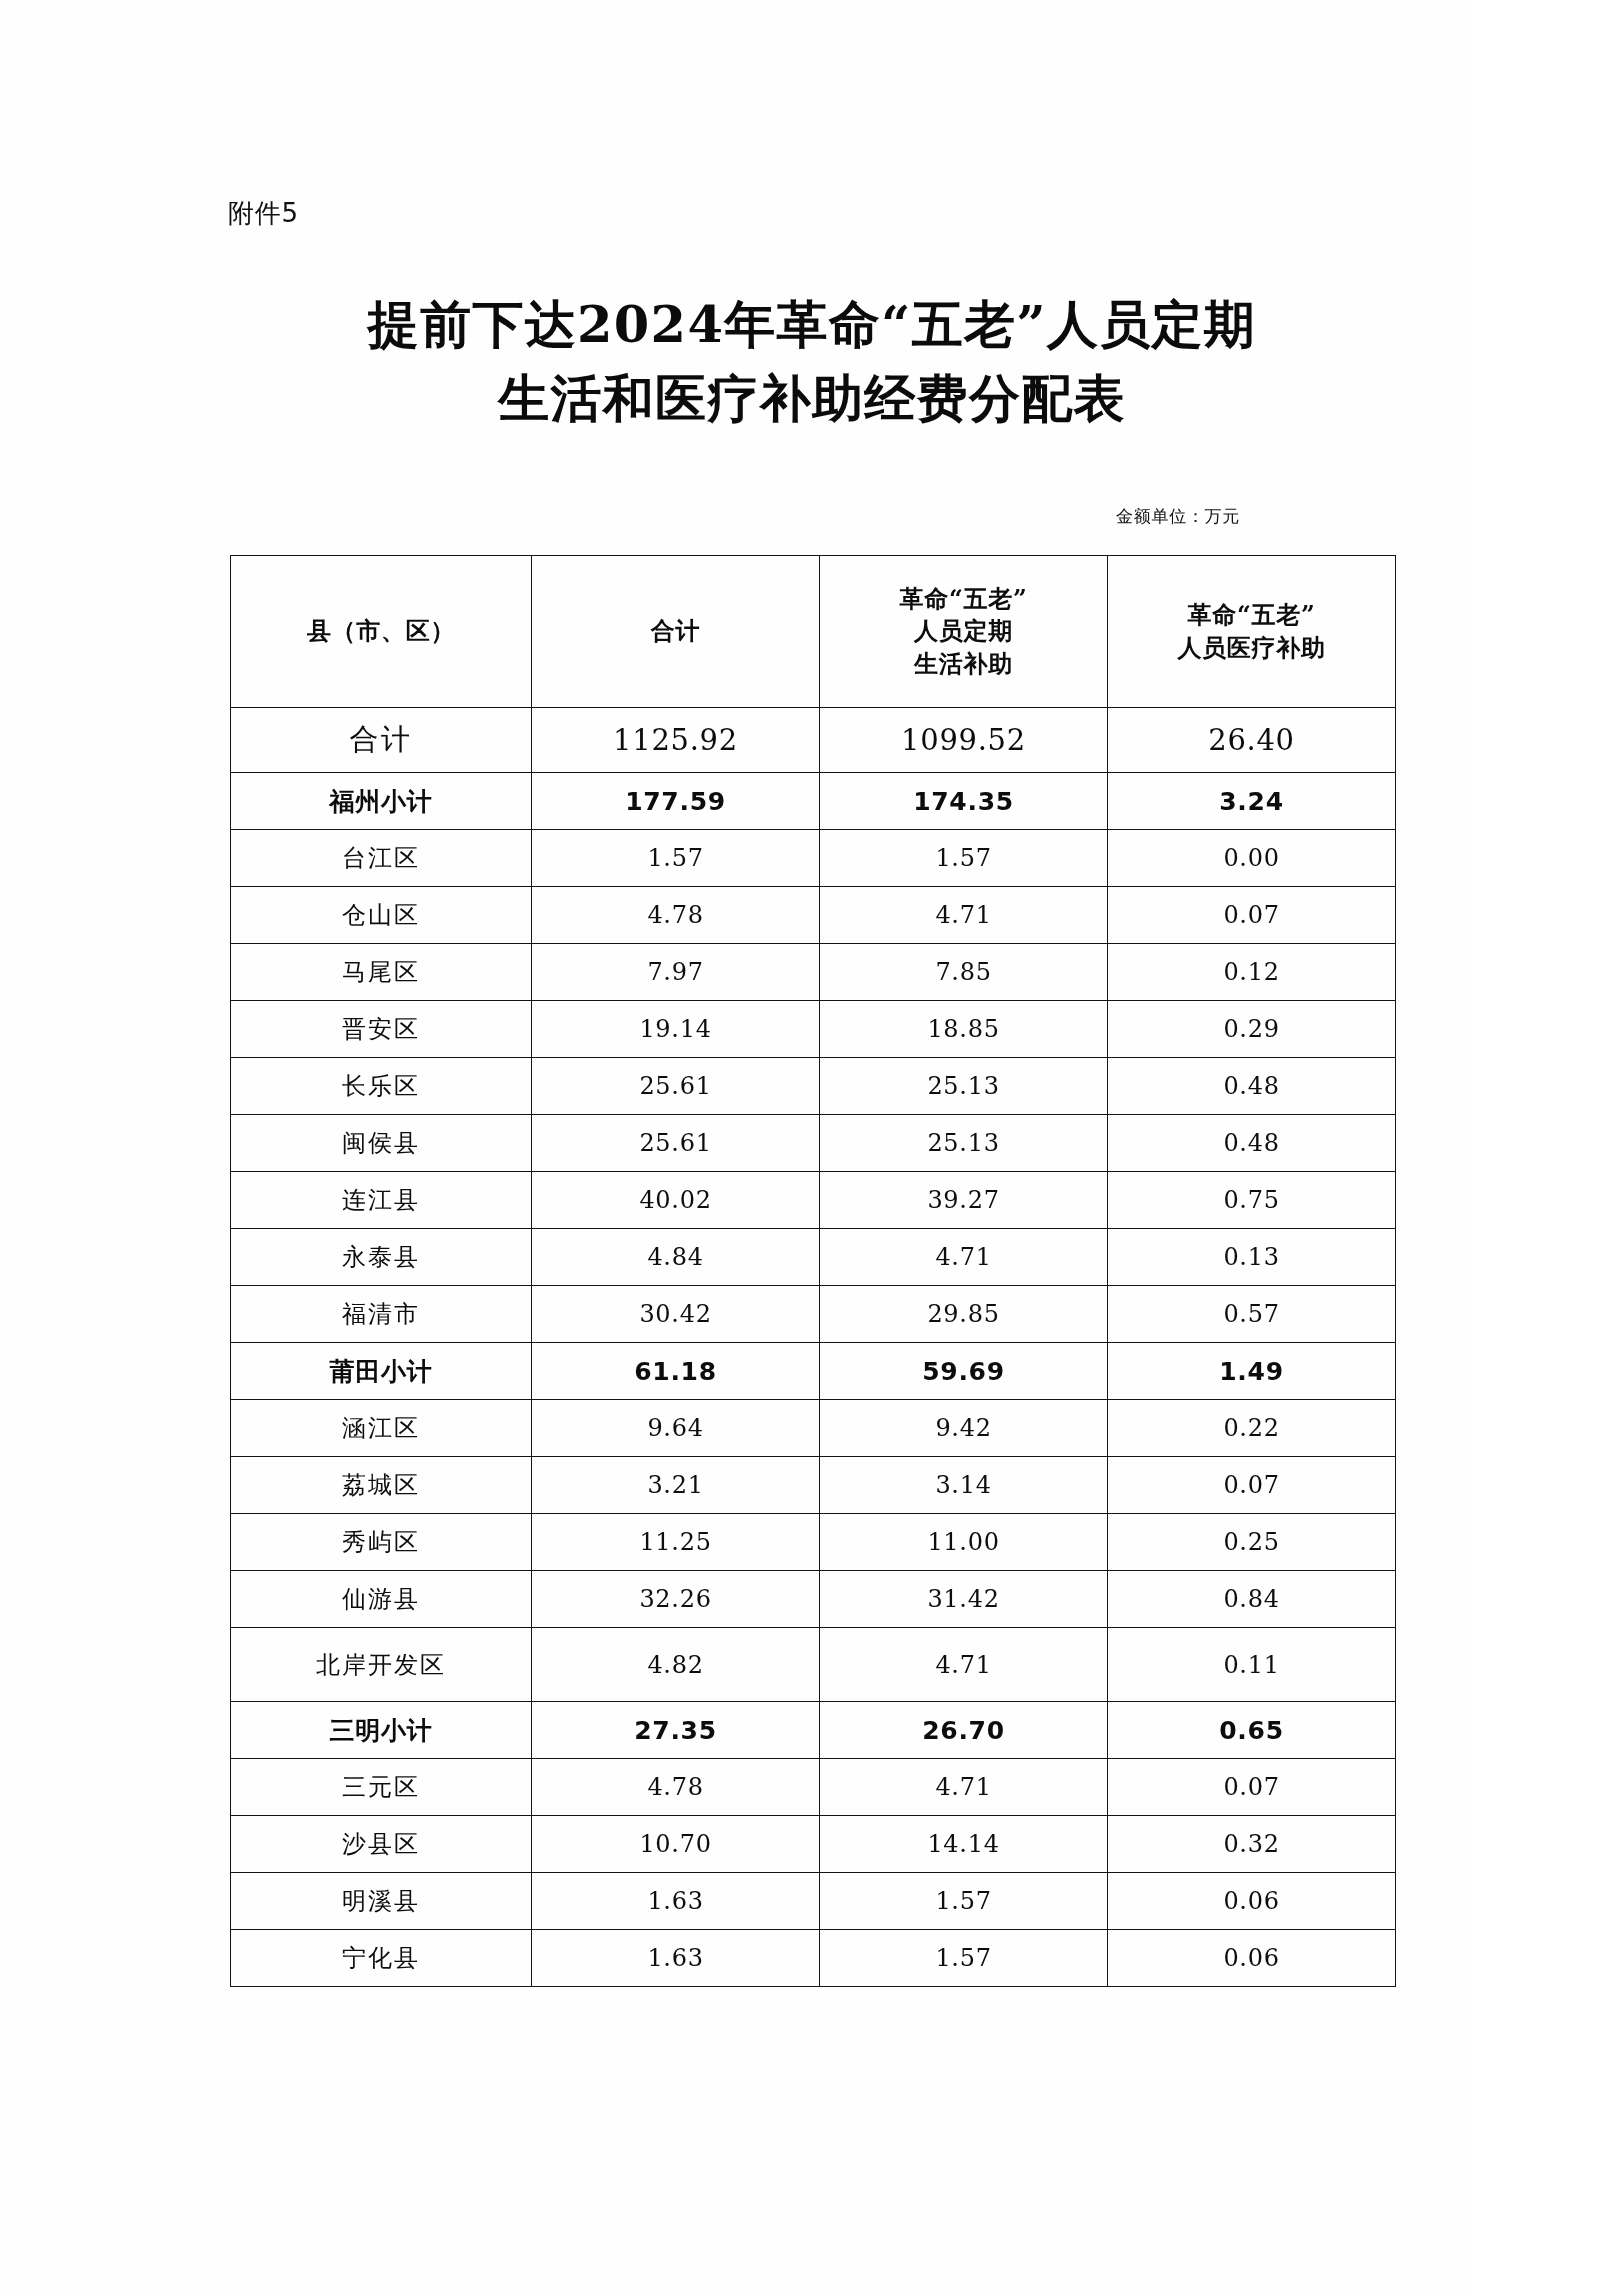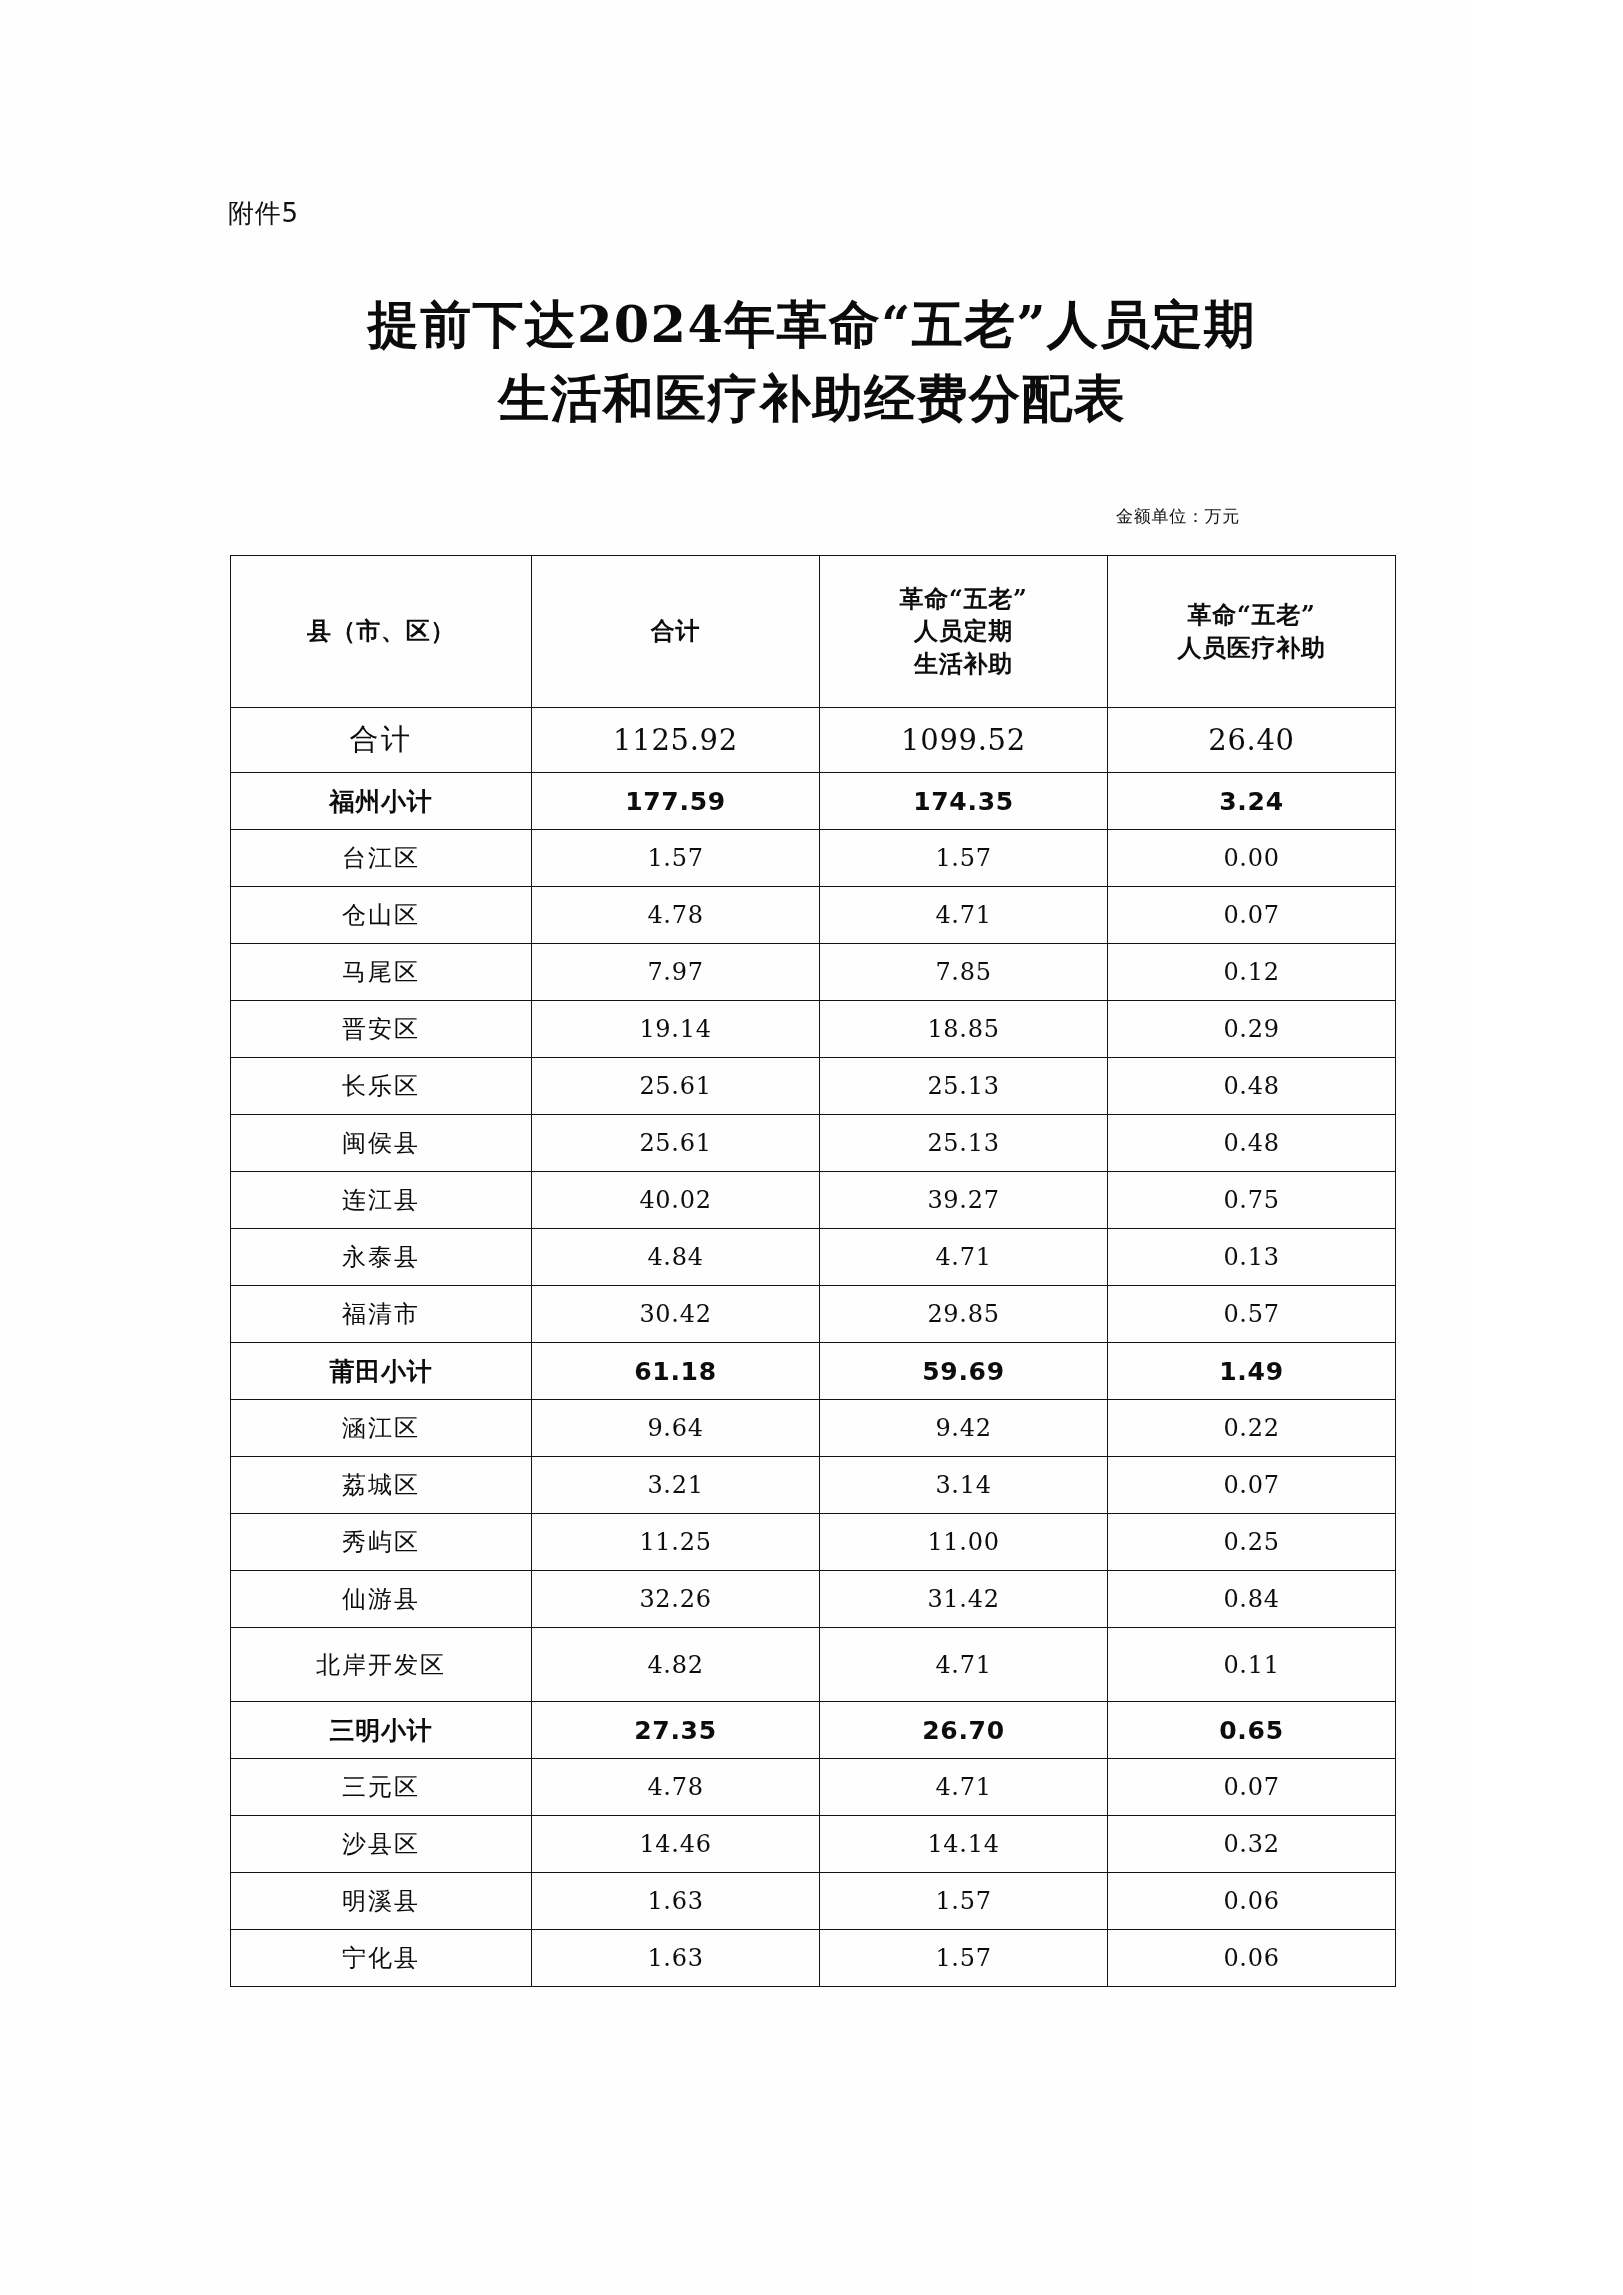--- a/index.html
+++ b/index.html
@@ -267,21 +267,21 @@
           <td class="num">0.65</td>
         </tr>
         <tr class="normal">
           <td class="name">三元区</td>
           <td class="num">4.78</td>
           <td class="num">4.71</td>
           <td class="num">0.07</td>
         </tr>
         <tr class="normal">
           <td class="name">沙县区</td>
-          <td class="num">14.46</td>
+          <td class="num">10.70</td>
           <td class="num">14.14</td>
           <td class="num">0.32</td>
         </tr>
         <tr class="normal">
           <td class="name">明溪县</td>
           <td class="num">1.63</td>
           <td class="num">1.57</td>
           <td class="num">0.06</td>
         </tr>
         <tr class="normal">

